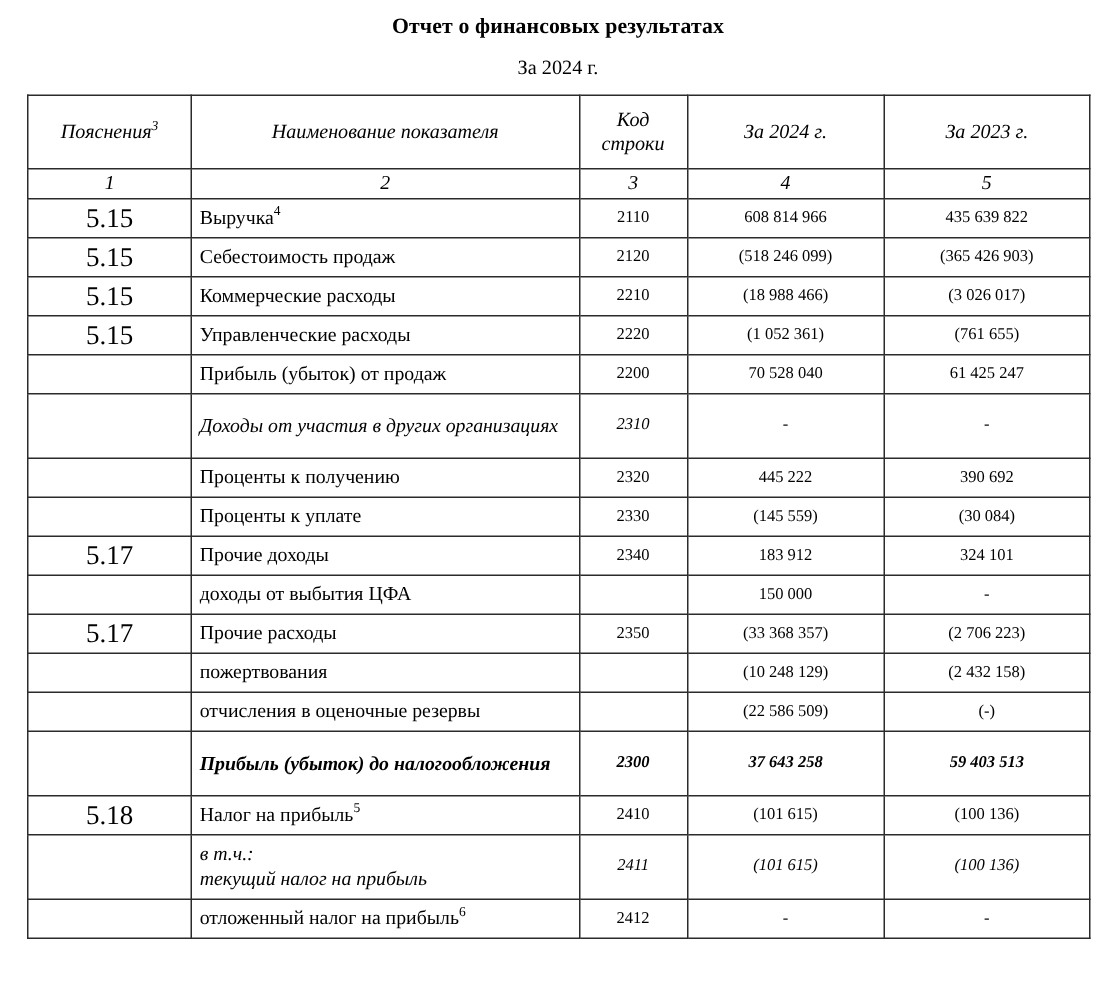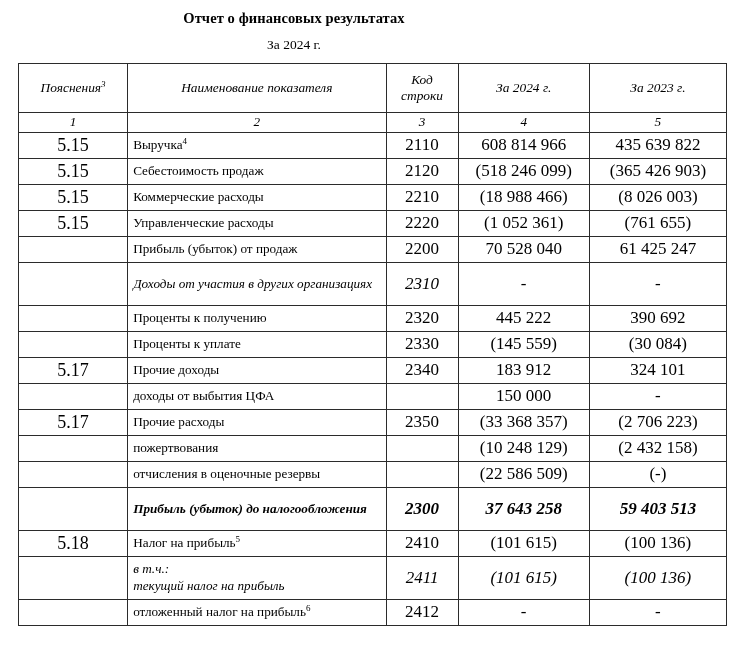--- a/index.html
+++ b/index.html
@@ -12,21 +12,21 @@
     width: 744px;
     height: 661px;
     overflow: hidden;
     font-family: "Liberation Serif", "DejaVu Serif", serif;
     color: #000000;
     -webkit-font-smoothing: antialiased;
   }
 
   .page {
     position: relative;
-    width: 588px;
+    width: 744px;
     height: 661px;
     box-sizing: border-box;
   }
 
   
   .doc-title {
     text-align: center;
     font-weight: bold;
     font-size: 14.5px;
     letter-spacing: 0.1px;
@@ -96,21 +96,21 @@
     font-size: 18px;
   }
   td.name {
     text-align: left;
     padding-left: 6px;
     font-size: 13.2px;
   }
   td.code,
   td.val {
     text-align: center;
-    font-size: 17px;
+    font-size: 11px;
   }
 
   tr.r-single td { height: 23px; }
   tr.r-double td { height: 40px; font-style: italic; }
 
   td.bold, tr.bold td { font-weight: bold; }
 
   sup {
     font-size: 9px;
     line-height: 0;
@@ -173,21 +173,21 @@
             <td class="name">Себестоимость продаж</td>
             <td class="code">2120</td>
             <td class="val">(518 246 099)</td>
             <td class="val">(365 426 903)</td>
           </tr>
           <tr class="r-single">
             <td class="note">5.15</td>
             <td class="name">Коммерческие расходы</td>
             <td class="code">2210</td>
             <td class="val">(18 988 466)</td>
-            <td class="val">(8 026 003)</td>
+            <td class="val">(3 026 017)</td>
           </tr>
           <tr class="r-single">
             <td class="note">5.15</td>
             <td class="name">Управленческие расходы</td>
             <td class="code">2220</td>
             <td class="val">(1 052 361)</td>
             <td class="val">(761 655)</td>
           </tr>
           <tr class="r-single">
             <td class="note"></td>

